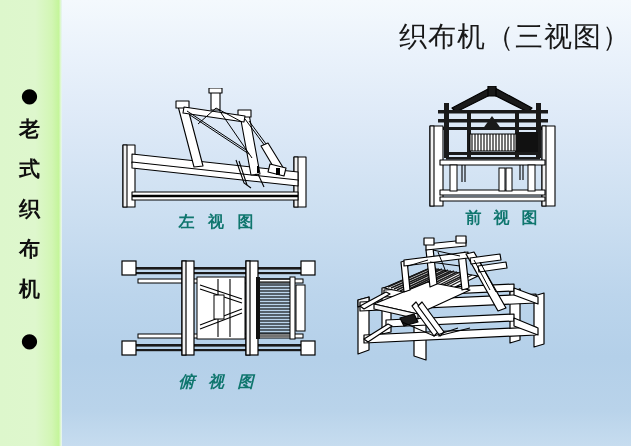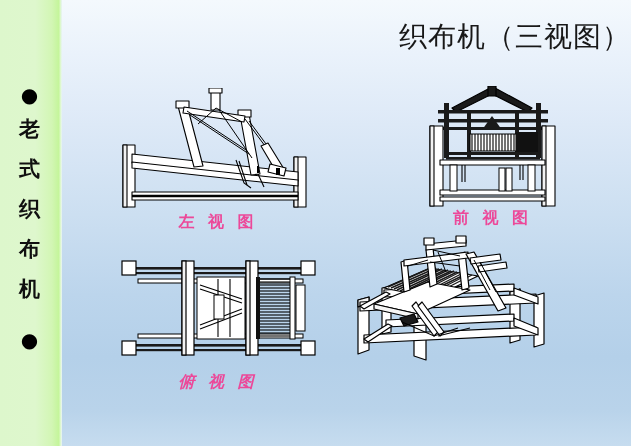--- a/index.html
+++ b/index.html
@@ -96,32 +96,32 @@
   }
   .view svg {
     display: block;
   }
   .caption {
     position: absolute;
     text-align: center;
     font-family: "DejaVu Serif", "Liberation Serif", serif;
     font-size: 16px;
     font-weight: bold;
-    color: #ec4899;
+    color: #0f766e;
     letter-spacing: 4px;
     white-space: nowrap;
   }
   
   #view-left    { left: 118px; top: 88px; }
   #view-front   { left: 420px; top: 86px; }
   #view-top     { left: 118px; top: 255px; }
   #view-iso     { left: 338px; top: 232px; }
 
   #cap-left  { left: 118px; top: 212px; width: 200px; }
-  #cap-front { left: 420px; top: 208px; width: 145px; }
+  #cap-front { left: 431px; top: 208px; width: 145px; font-family: Liberation Serif, serif; }
   #cap-top   { left: 118px; top: 372px; width: 200px; font-style: italic; }
   #cap-iso   { left: 338px; top: 362px; width: 230px; }
 </style>
 </head>
 <body>
 
 <div id="slide">
 
   <div id="bg"></div>
 

